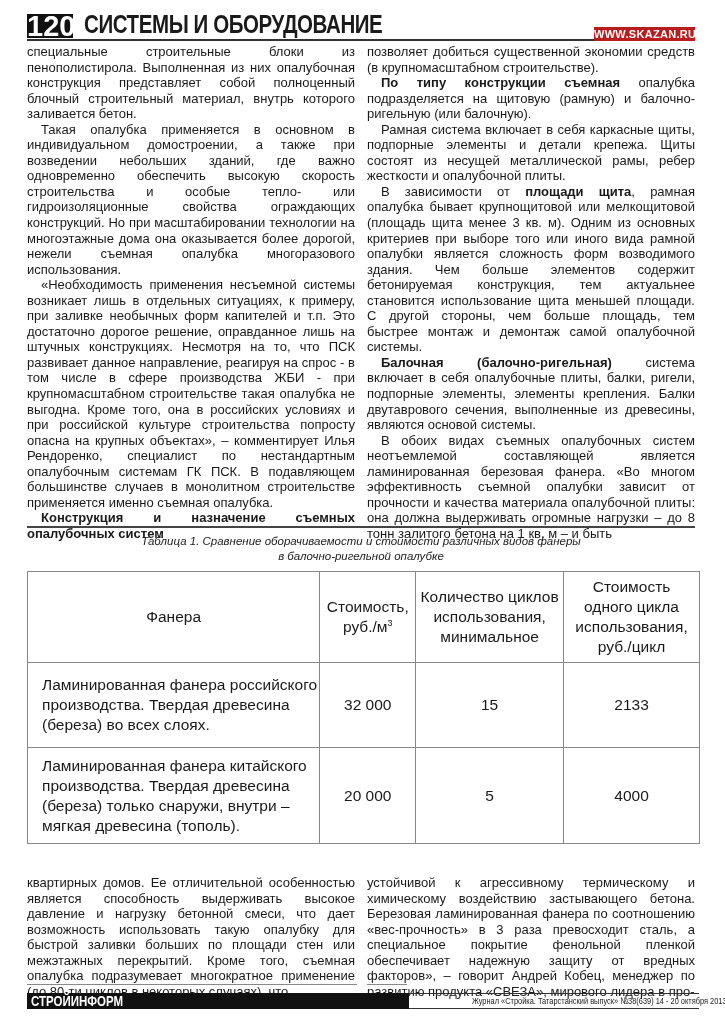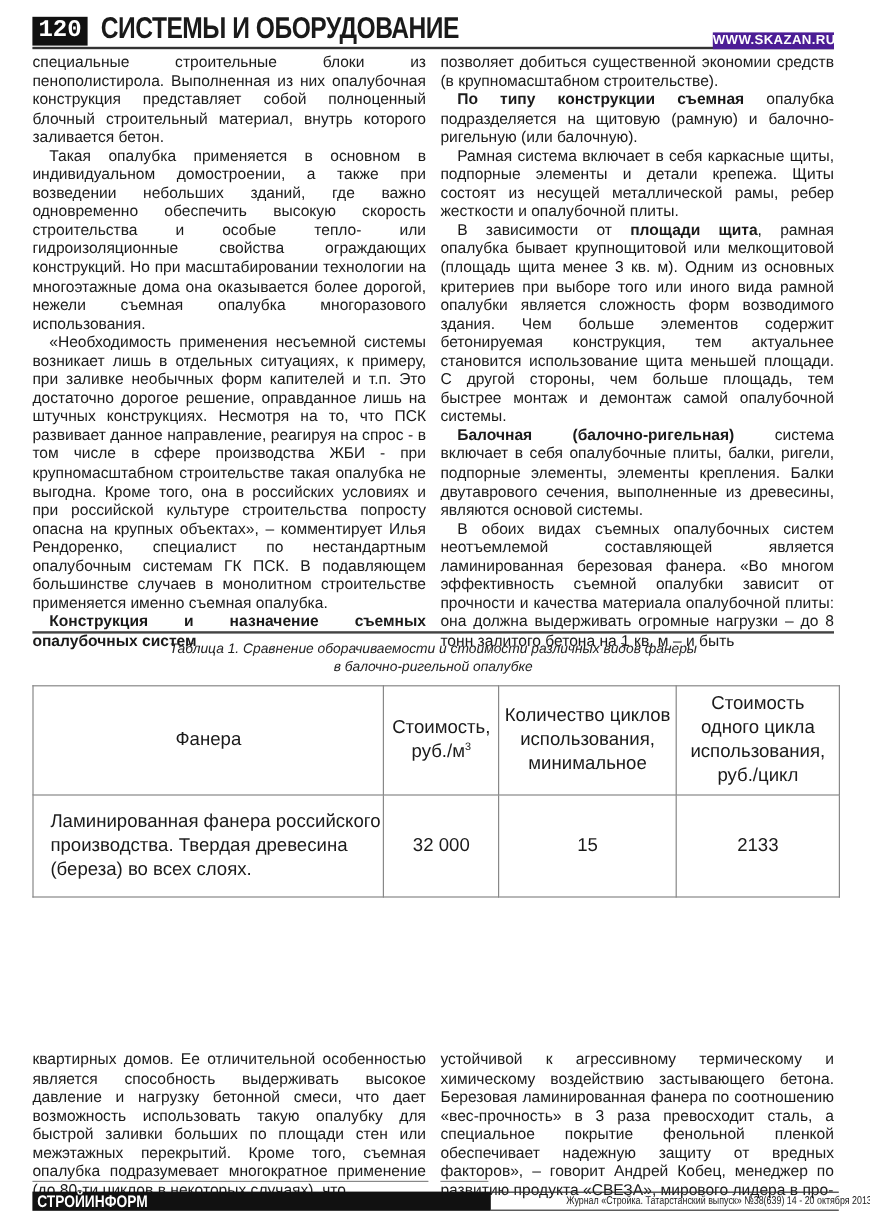--- a/index.html
+++ b/index.html
@@ -1,21 +1,21 @@
 <!DOCTYPE html>
 <html><head>
 <meta charset="utf-8">
 <style>
   html, body { margin:0; padding:0; background:#ffffff; }
   body { width:725px; height:1024px; position:relative; overflow:hidden; font-family:"Liberation Sans", sans-serif; color:#1a1a1a; }
   .abs { position:absolute; }
-  .page-num { left:27px; top:14px; width:46px; height:24px; background:#111; color:#fff; font-weight:bold; font-size:20px; line-height:24px; text-align:center; font-family:Liberation Mono, monospace; }
+  .page-num { left:27px; top:14px; width:46px; height:24px; background:#111; color:#fff; font-weight:bold; font-size:29px; line-height:24px; text-align:center; font-family:Liberation Sans, sans-serif; }
   .section-title { left:84px; top:9px; font-size:25px; font-weight:bold; letter-spacing:-0.5px; transform:scaleX(0.82); transform-origin:left center; white-space:nowrap; line-height:30px; }
   .header-rule { left:27px; top:39px; width:668px; height:2px; background:#333; }
-  .site-box { left:594px; top:27px; width:101px; height:14px; background:#4c1d95; color:#fff; font-weight:bold; font-size:11px; line-height:14px; text-align:center; letter-spacing:0.3px; transform-origin:center; }
+  .site-box { left:594px; top:27px; width:101px; height:14px; background:#b91c1c; color:#fff; font-weight:bold; font-size:11px; line-height:14px; text-align:center; letter-spacing:0.3px; transform-origin:center; }
   .col { font-size:13px; line-height:15.55px; text-align:justify; }
   .col p { margin:0; }
   .col p.ind { text-indent:14px; }
   .col b { font-weight:bold; }
   .col-left { left:27px; top:44px; width:328px; }
   .col-right { left:367px; top:44px; width:328px; }
   .col-left2 { left:27px; top:875px; width:328px; }
   .col-right2 { left:367px; top:875px; width:328px; }
   .table-rule { left:27px; top:526px; width:668px; height:1.5px; background:#444; }
   .caption { left:27px; top:534px; width:668px; text-align:center; font-style:italic; font-size:11.5px; line-height:15px; color:#222; }
@@ -77,20 +77,26 @@
     <th><span>Стоимость, руб./м</span><sup>3</sup></th>
     <th>Количество циклов использования, минимальное</th>
     <th style="padding:0 4px">Стоимость одного цикла использования, руб./цикл</th>
   </tr>
   <tr class="r1">
     <td class="desc">Ламинированная фанера российского производства. Твердая древесина (береза) во всех слоях.</td>
     <td class="num">32 000</td>
     <td class="num">15</td>
     <td class="num">2133</td>
   </tr>
+  <tr class="r2">
+    <td class="desc">Ламинированная фанера китайского производства. Твердая древесина (береза) только снаружи, внутри – мягкая древесина (тополь).</td>
+    <td class="num">20 000</td>
+    <td class="num">5</td>
+    <td class="num">4000</td>
+  </tr>
 </tbody>
   </table>
 
 <div class="abs col col-left2">
   <p>квартирных домов. Ее отличительной особенностью является способность выдерживать высокое давление и нагрузку бетонной смеси, что дает возможность использовать такую опалубку для быстрой заливки больших по площади стен или межэтажных перекрытий. Кроме того, съемная опалубка подразумевает многократное применение (до 80-ти циклов в некоторых случаях), что</p>
 </div>
 <div class="abs col col-right2">
   <p>устойчивой к агрессивному термическому и химическому воздействию застывающего бетона. Березовая ламинированная фанера по соотношению «вес-прочность» в 3 раза превосходит сталь, а специальное покрытие фенольной пленкой обеспечивает надежную защиту от вредных факторов», – говорит Андрей Кобец, менеджер по развитию продукта «СВЕЗА», мирового лидера в про-</p>
 </div>
 

